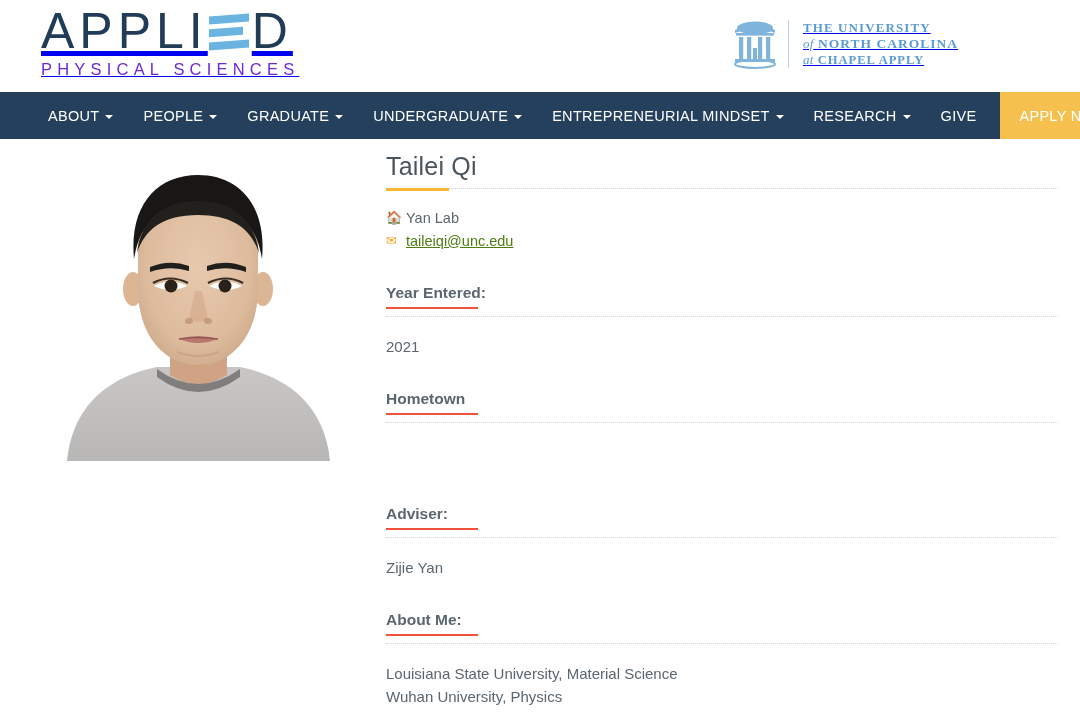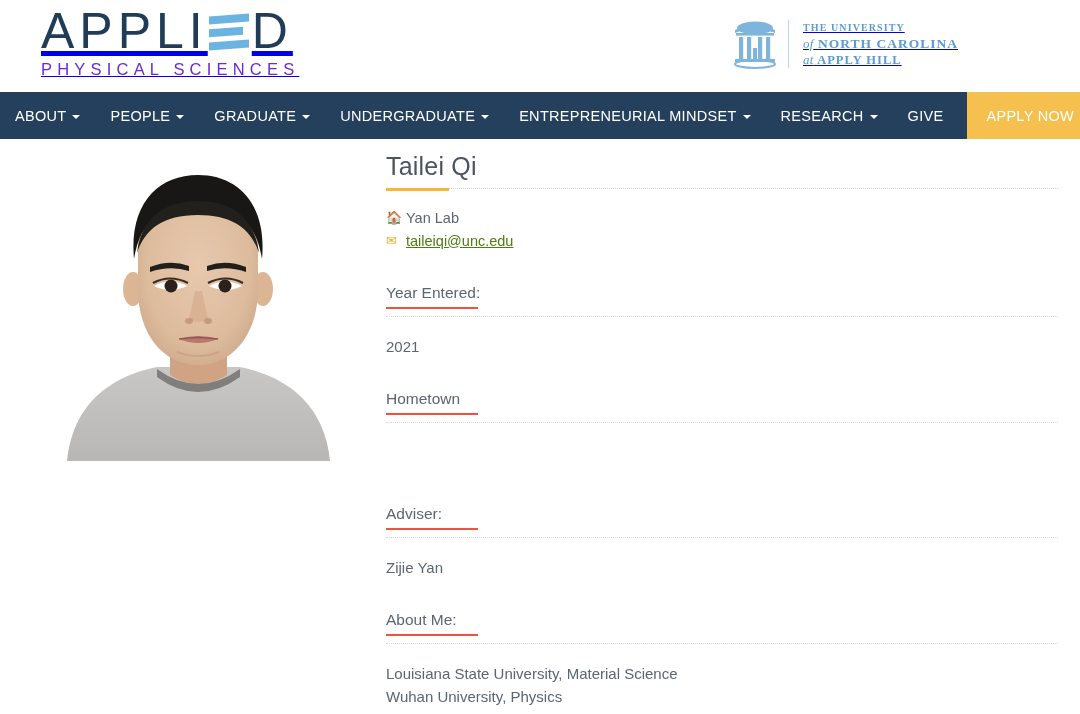--- a/index.html
+++ b/index.html
@@ -83,32 +83,33 @@
     width: 1px; height: 48px;
     background: #b9d6ea;
     margin: 0 14px 0 10px;
     flex: none;
   }
   .unc-text {
     color: #5b9bd1;
     font-family: "Liberation Serif", serif;
     line-height: 16px;
   }
-  .unc-l1 { font-size: 10px; letter-spacing: 1.1px; font-weight: 700; }
+  .unc-l1 { font-size: 13px; letter-spacing: 1.1px; font-weight: 700; }
   .unc-l2 { font-size: 13.5px; letter-spacing: 1.0px; font-weight: 700; }
   .unc-l3 { font-size: 12.5px; letter-spacing: 1.0px; font-weight: 700; }
   .unc-it { font-style: italic; font-weight: 400; font-size: 13px; letter-spacing: 0.3px; }
 
   
   .navbar {
     width: 1080px;
     height: 47px;
     background: #24405c;
     display: flex;
     align-items: stretch;
+    padding-left: 33px;
     position: relative;
   }
   .nav-item {
     display: flex;
     align-items: center;
     gap: 6px;
     padding: 0 15px;
     color: #ffffff;
     font-size: 14.5px;
     letter-spacing: 0.3px;
@@ -201,21 +202,21 @@
     text-decoration: underline;
     cursor: pointer;
     font-size: 14.5px;
   }
 
   
   .section { margin-top: 31px; }
   .section-heading {
     font-size: 15.5px;
     color: #5a6670;
-    font-weight: 400;
+    font-weight: 700;
     margin: 0;
     line-height: 20px;
     display: inline-block;
   }
   .heading-underline {
     width: 92px;
     height: 2px;
     background: #f0533c;
     margin-top: 4px;
   }
@@ -254,21 +255,21 @@
       <rect x="26" y="18" width="4.2" height="22" fill="#7fb4dd"></rect>
       <rect x="34" y="18" width="4.2" height="22" fill="#7fb4dd"></rect>
       <rect x="21" y="29" width="4" height="11" fill="#7fb4dd"></rect>
       <rect x="3" y="40" width="40" height="3" fill="#7fb4dd"></rect>
       <ellipse cx="23" cy="45" rx="20" ry="4" fill="none" stroke="#7fb4dd" stroke-width="2"></ellipse>
     </svg>
     <span class="unc-divider"></span>
     <span class="unc-text">
       <div class="unc-l1">THE UNIVERSITY</div>
       <div class="unc-l2"><span class="unc-it">of</span> <span>NORTH CAROLINA</span></div>
-      <div class="unc-l3"><span class="unc-it">at</span> <span>APPLY HILL</span></div>
+      <div class="unc-l3"><span class="unc-it">at</span> <span>CHAPEL APPLY</span></div>
     </span>
   </a>
 </div>
 
 <nav class="navbar">
   <a class="nav-item" href="#">
     <span>ABOUT</span>
     <span class="caret"></span>
   </a>
   <a class="nav-item" href="#">

